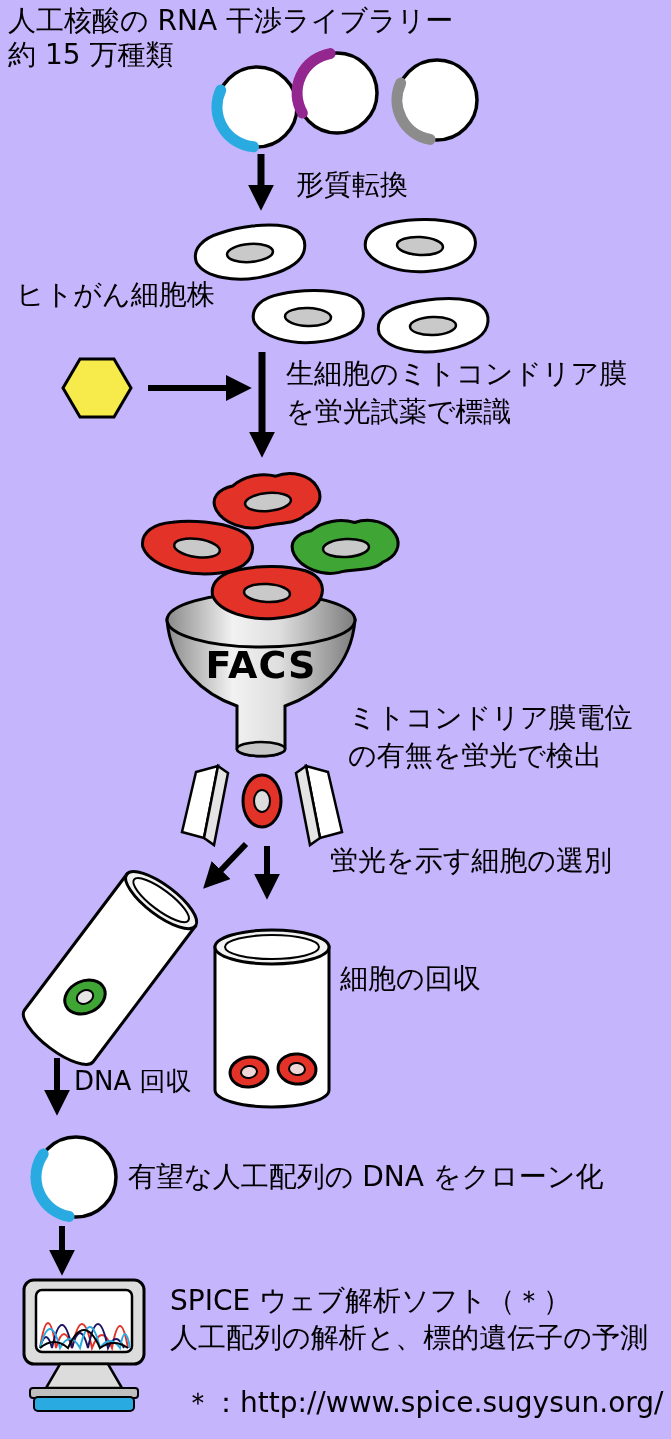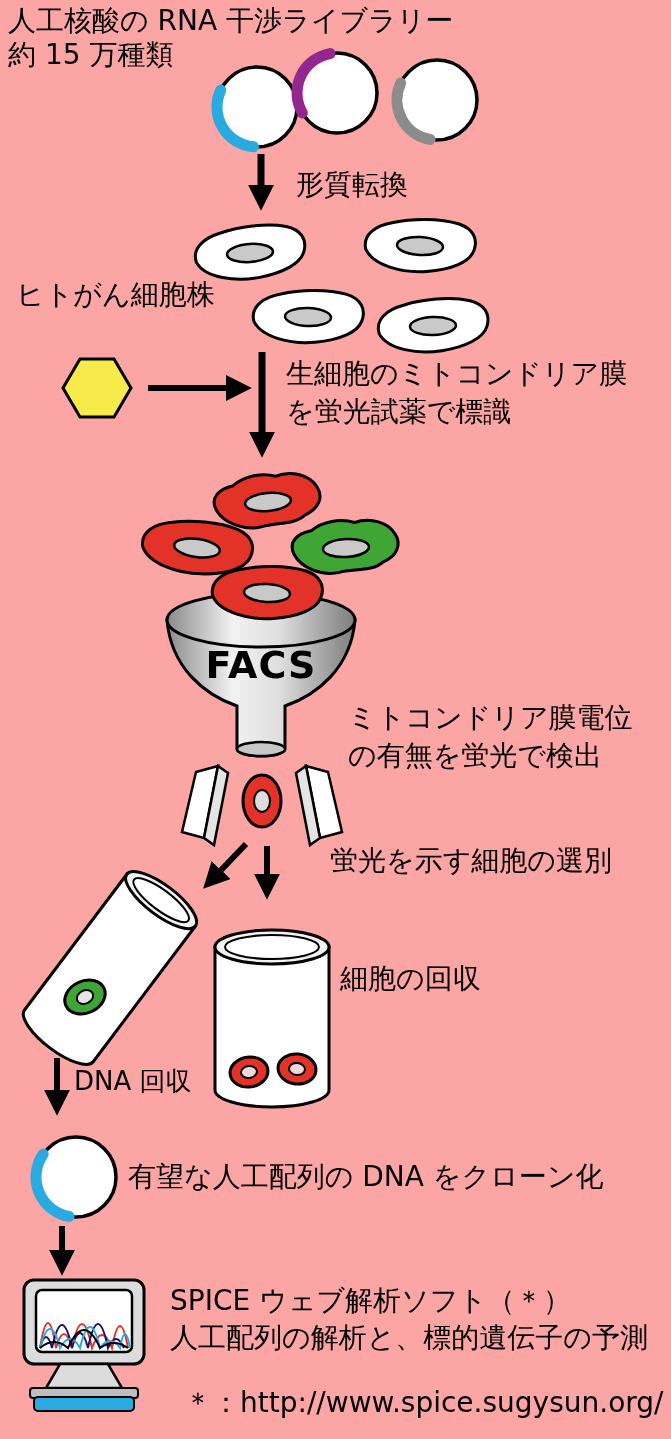--- a/index.html
+++ b/index.html
@@ -1,19 +1,19 @@
 <!DOCTYPE html>
 <html><head>
 <meta charset="utf-8">
 <style>
   html,body{margin:0;padding:0;background:#fff;}
   .canvas{
     position:relative;
     width:671px;height:1439px;
-    background:#fca5a5;
+    background:#c4b5fd;
     font-family:"DejaVu Sans",sans-serif;
     overflow:hidden;
   }
   svg text{
     font-family:"DejaVu Sans",sans-serif;
     fill:#000;
   }
   .t{font-size:28px;}
   .t-sm{font-size:26px;}
   .t-facs{font-size:38px;font-weight:700;letter-spacing:1px;}

